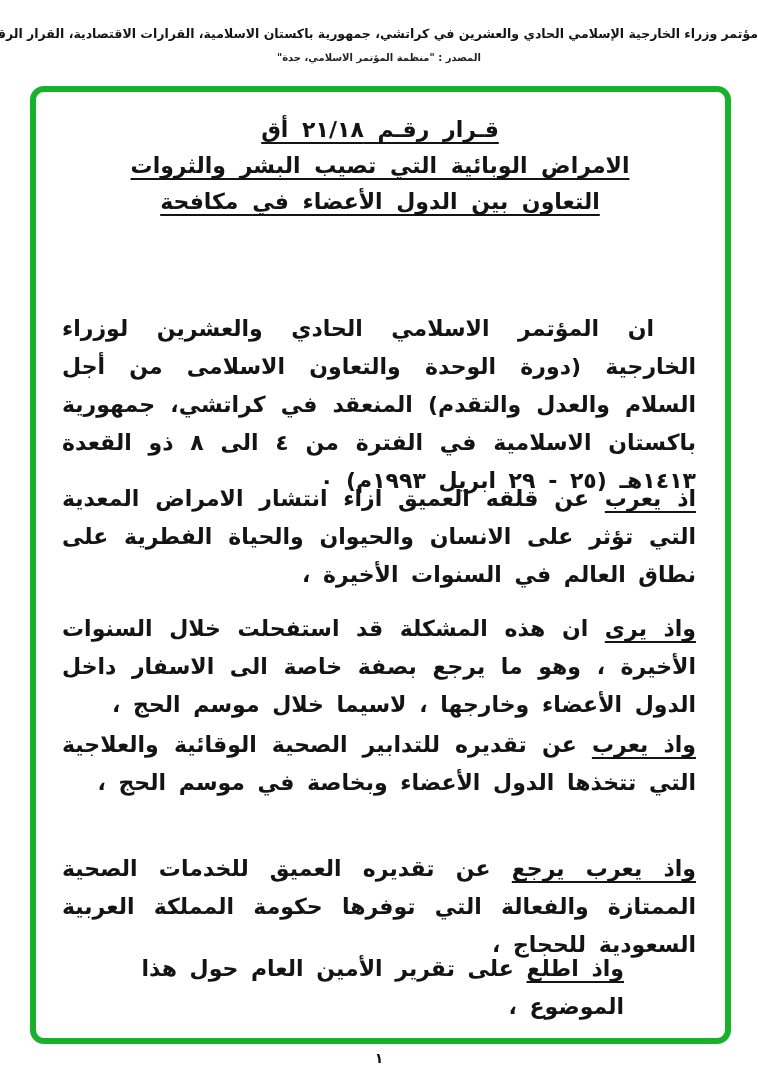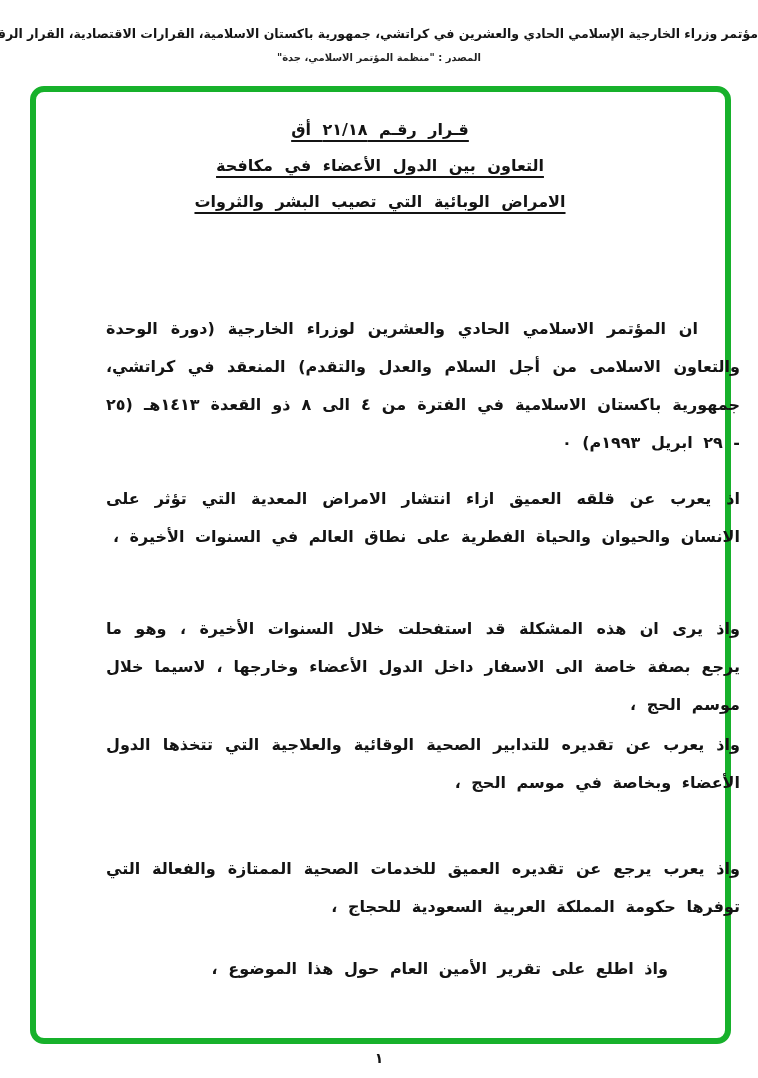--- a/index.html
+++ b/index.html
@@ -54,43 +54,43 @@
   }
 
   
   .title-block {
     position: absolute;
     left: 62px;
     top: 112px;
     width: 636px;
     text-align: center;
     font-weight: 700;
-    font-size: 16px;
+    font-size: 22px;
     line-height: 36px;
     word-spacing: 6px;
   }
   .title-line {
     text-decoration: underline;
     text-underline-offset: 5px;
     text-decoration-thickness: 1.5px;
   }
 
   
   .para {
     position: absolute;
     left: 62px;
     width: 634px;
-    font-size: 16px;
+    font-size: 22px;
     font-weight: 700;
     line-height: 38px;
     text-align: justify;
     word-spacing: 5px;
-    margin-left: 44px;
   }
   .para .lead {
+    text-decoration: underline;
     text-underline-offset: 5px;
     text-decoration-thickness: 1.5px;
   }
   .p1 { top: 310px; text-indent: 42px; }
   .p2 { top: 480px; }
   .p3 { top: 610px; }
   .p4 { top: 726px; }
   .p5 { top: 850px; }
   .p6 { top: 950px; text-align: right; padding-right: 72px; width: 562px; }
 
@@ -108,22 +108,22 @@
 </head>
 <body>
 
 <div class="hdr-line1 rtl">مؤتمر وزراء الخارجية الإسلامي الحادي والعشرين في كراتشي، جمهورية باكستان الاسلامية، القرارات الاقتصادية، القرار الرقم ٢١/١٨-أق</div>
 <div class="hdr-line2 rtl">المصدر : "منظمة المؤتمر الاسلامي، جدة"</div>
 
 <div class="frame" style="border-color: rgb(23, 177, 43);"></div>
 
 <div class="title-block rtl">
   <div><span class="title-line">قـرار رقـم ٢١/١٨ أق</span></div>
+  <div><span class="title-line">الامراض الوبائية التي تصيب البشر والثروات</span></div>
   <div><span class="title-line">التعاون بين الدول الأعضاء في مكافحة</span></div>
-  <div><span class="title-line">الامراض الوبائية التي تصيب البشر والثروات</span></div>
 </div>
 
 <div class="para p1 rtl">
   <span>ان المؤتمر الاسلامي الحادي والعشرين لوزراء الخارجية (دورة الوحدة والتعاون الاسلامى من أجل السلام والعدل والتقدم) المنعقد في كراتشي، جمهورية باكستان الاسلامية في الفترة من ٤ الى ٨ ذو القعدة ١٤١٣هـ (٢٥ - ٢٩ ابريل ١٩٩٣م) ٠</span>
 </div>
 
 <div class="para p2 rtl">
   <span class="lead">اذ يعرب</span>
   <span>عن قلقه العميق ازاء انتشار الامراض المعدية التي تؤثر على الانسان والحيوان والحياة الفطرية على نطاق العالم في السنوات الأخيرة ،</span>
 </div>

